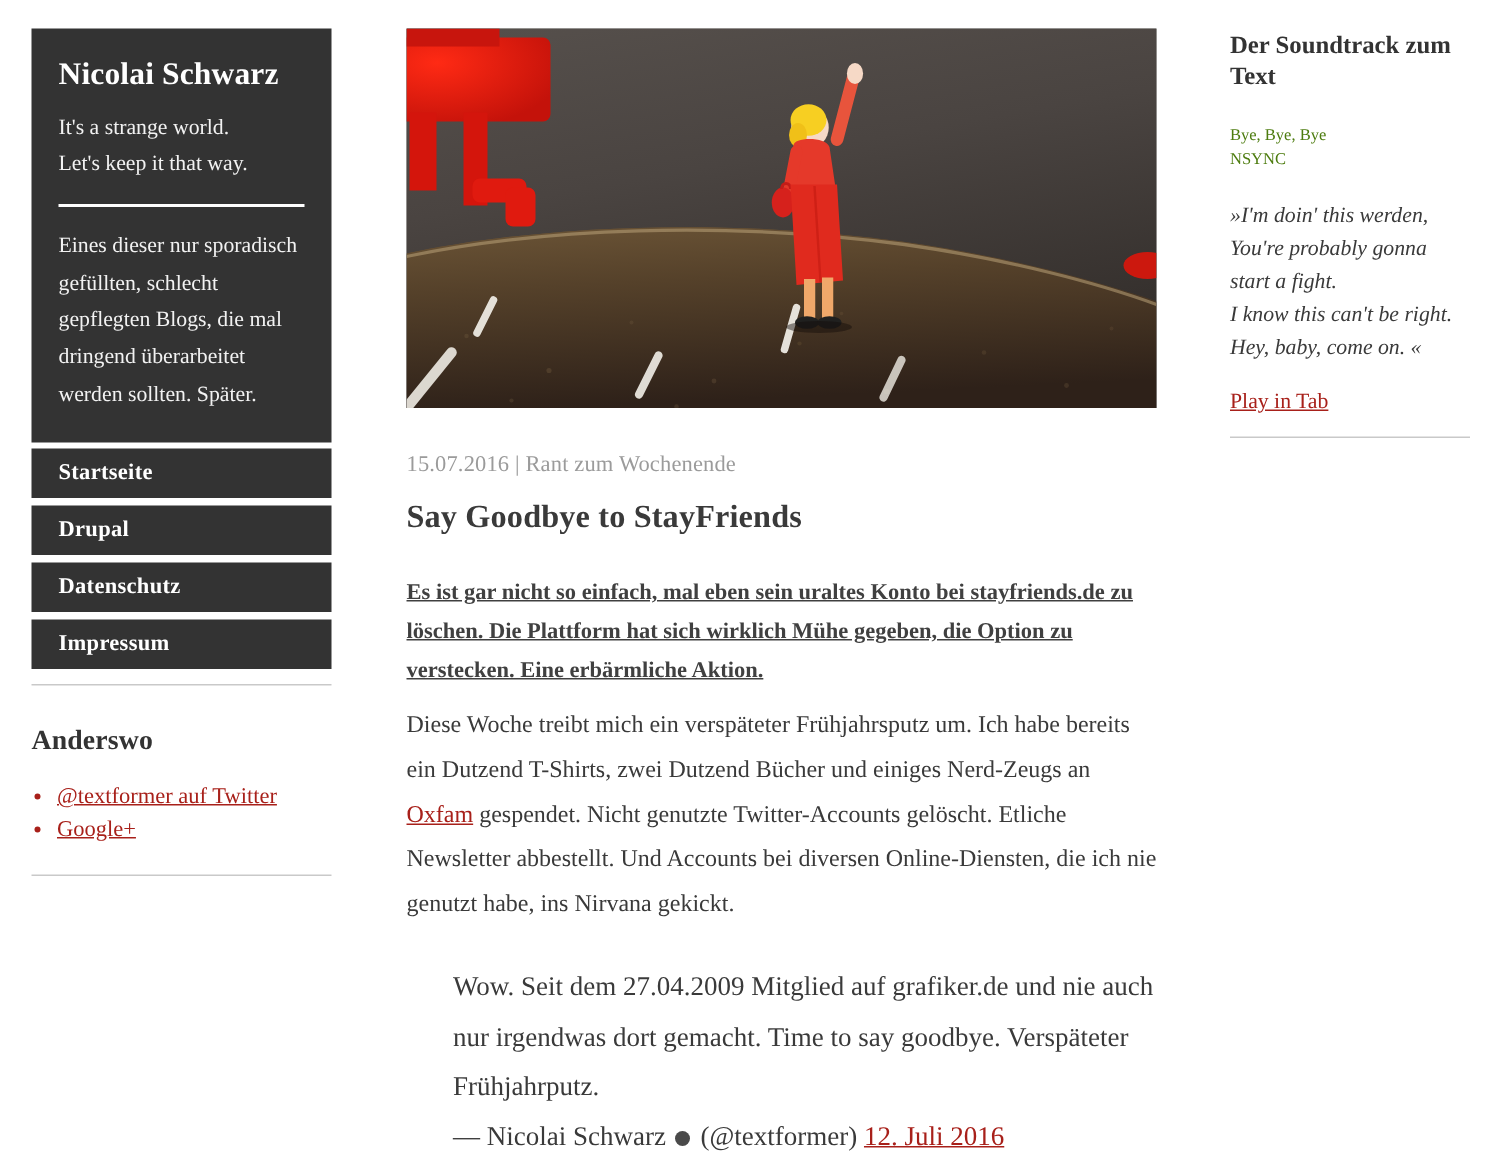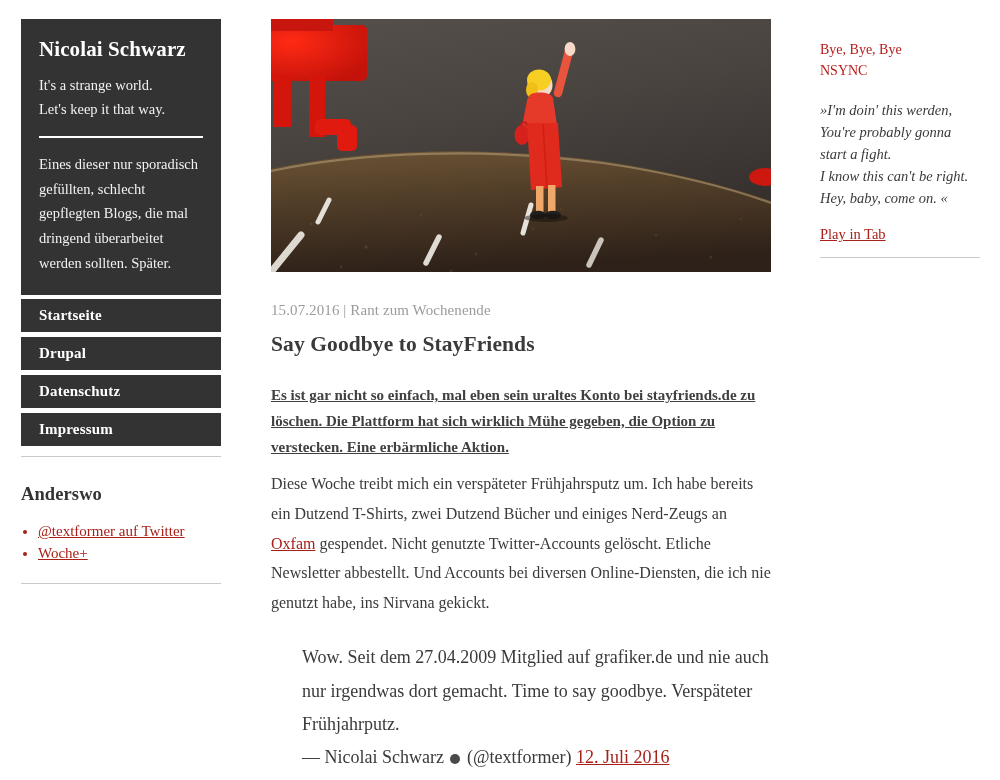--- a/index.html
+++ b/index.html
@@ -203,23 +203,23 @@
     width: 162px;
   }
   .right-heading {
     font-size: 16.5px;
     font-weight: bold;
     color: #333333;
     line-height: 1.3;
     margin: 0;
   }
   .track-info {
-    font-size: 14px;
+    font-size: 11px;
     line-height: 1.5;
-    color: #b91c1c;
+    color: #4d7c0f;
     margin: 20px 0 0 0;
   }
   .lyrics {
     font-size: 14.5px;
     font-style: italic;
     line-height: 1.52;
     color: #3a3a3a;
     margin: 18px 0 0 0;
   }
   .play-link {
@@ -269,21 +269,21 @@
 
     <hr class="side-rule">
 
     <h2 class="side-heading">Anderswo</h2>
 
     <ul class="link-list">
       <li>
         <a href="#">@textformer auf Twitter</a>
       </li>
       <li>
-        <a href="#">Woche+</a>
+        <a href="#">Google+</a>
       </li>
     </ul>
 
     <hr class="side-rule-bottom">
   </aside>
 
   <main class="main-col">
 
     <figure class="hero-figure">
       <svg class="hero-svg" viewBox="0 0 500 253" preserveAspectRatio="none">
@@ -403,20 +403,21 @@
         <span>—</span>
         <span>Nicolai Schwarz</span>
         <span class="emoji-dot"></span>
         <span>(@textformer)</span>
         <a href="#">12. Juli 2016</a>
       </p>
     </blockquote>
   </main>
 
   <aside class="right-col">
+    <h2 class="right-heading">Der Soundtrack zum Text</h2>
 
     <p class="track-info">
       <span>Bye, Bye, Bye</span><br>
       <span>NSYNC</span>
     </p>
 
     <p class="lyrics">
       <span>»I'm doin' this werden,</span><br>
       <span>You're probably gonna</span><br>
       <span>start a fight.</span><br>

